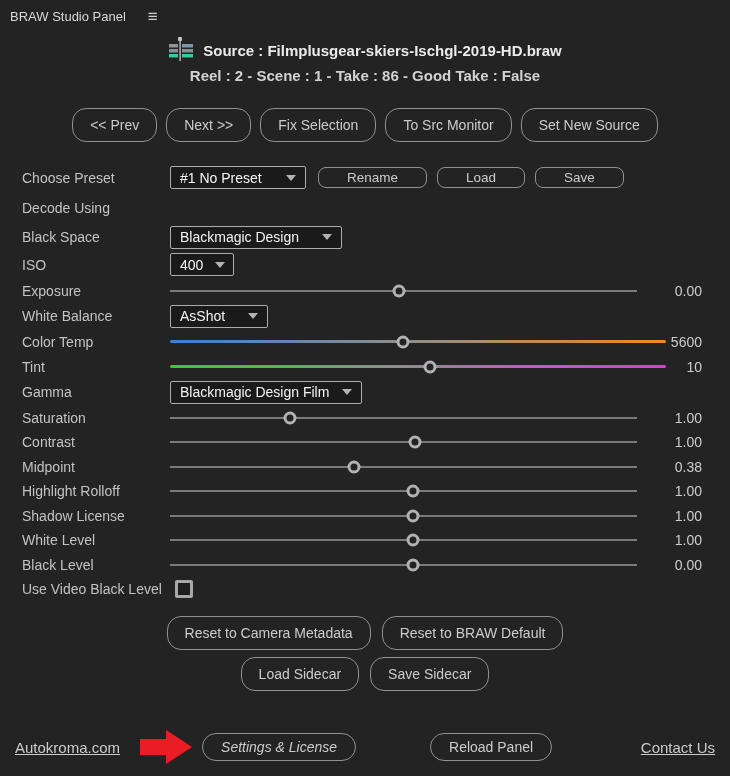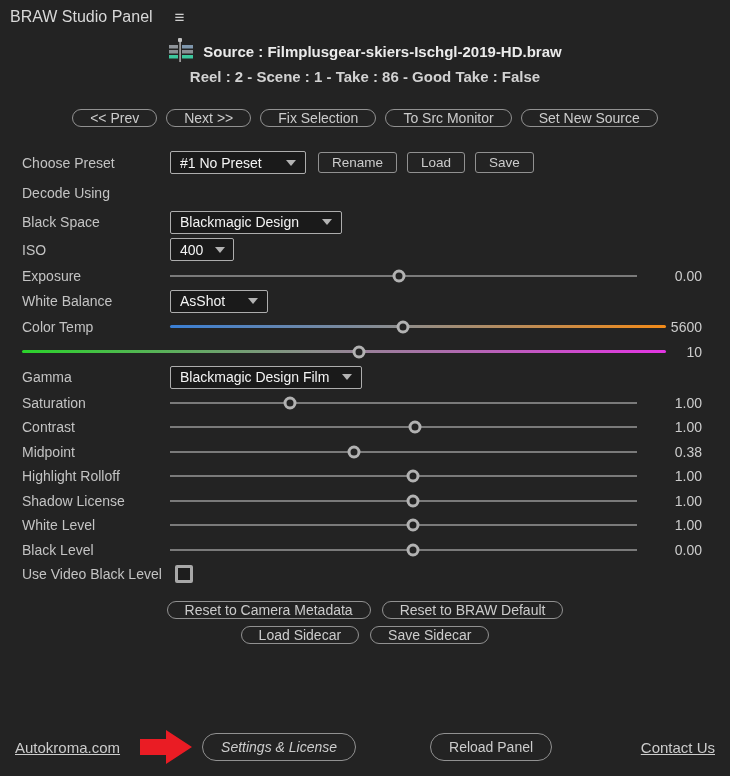--- a/index.html
+++ b/index.html
@@ -4,35 +4,35 @@
 <style>
   html,body{margin:0;padding:0;}
   body{
     width:730px;height:776px;overflow:hidden;
     background:#232323;color:#c9c9c9;
     font-family:"Liberation Sans","DejaVu Sans",sans-serif;
     font-size:14px;display:flex;flex-direction:column;
   }
   
   .hdr{padding:8px 0 0 10px;display:flex;align-items:center;}
-  .hdr-title{font-size:16px;color:#d8d8d8;}
+  .hdr-title{font-size:13px;color:#d8d8d8;}
   .hdr-menu{font-size:17px;color:#cfcfcf;margin-left:22px;cursor:pointer;line-height:1;}
   
   .src{margin-top:12px;text-align:center;}
   .src-line1{display:flex;justify-content:center;align-items:center;gap:9px;}
   .src-name{font-size:15px;font-weight:700;color:#ebebeb;}
   .src-line2{margin-top:4px;font-size:15px;font-weight:700;color:#d2d2d2;}
   
   .pill{
     display:inline-flex;align-items:center;justify-content:center;
     background:transparent;border:1px solid #919191;border-radius:14px;
-    color:#cccccc;font-size:14px;padding:0 17px;white-space:nowrap;cursor:pointer;
+    color:#cccccc;font-size:14px;padding:8px 17px;white-space:nowrap;cursor:pointer;
     font-family:inherit;
   }
-  .pill.small{padding:2px 13px;border-radius:3px;font-size:13.5px;}
+  .pill.small{padding:2px 28px;border-radius:8px;font-size:13.5px;}
   .navrow{margin-top:24px;display:flex;justify-content:center;gap:9px;}
   
   .controls{margin-top:20px;padding:0 28px 0 22px;}
   .row{display:flex;align-items:center;}
   .row.h31{height:31px}.row.h30{height:30px}.row.h28{height:28px}
   .row.h27{height:27px}.row.h26{height:26px}.row.h25{height:25px}.row.h24{height:24.5px}
   .label{width:148px;flex-shrink:0;color:#c3c3c3;font-size:14px;}
   .ctrl{flex:1;display:flex;align-items:center;min-width:0;}
   
   .dd{
@@ -168,20 +168,21 @@
     <div class="label">Color Temp</div>
     <div class="track-zone">
       <div class="track grad" style="background: linear-gradient(90deg, rgb(58, 127, 213) 0%, rgb(141, 141, 141) 46%, rgb(242, 138, 24) 100%);">
           <div class="knob" style="left: 47%;"></div>
         </div>
     </div>
     <div class="value">5600</div>
   </div>
 
   <div class="row h25">
+    <div class="label">Tint</div>
     <div class="track-zone">
       <div class="track grad" style="background: linear-gradient(90deg, rgb(43, 210, 43) 0%, rgb(141, 141, 141) 46%, rgb(227, 53, 227) 100%);">
           <div class="knob" style="left: 52.4%;"></div>
         </div>
     </div>
     <div class="value">10</div>
   </div>
 
   <div class="row h26">
     <div class="label">Gamma</div>

